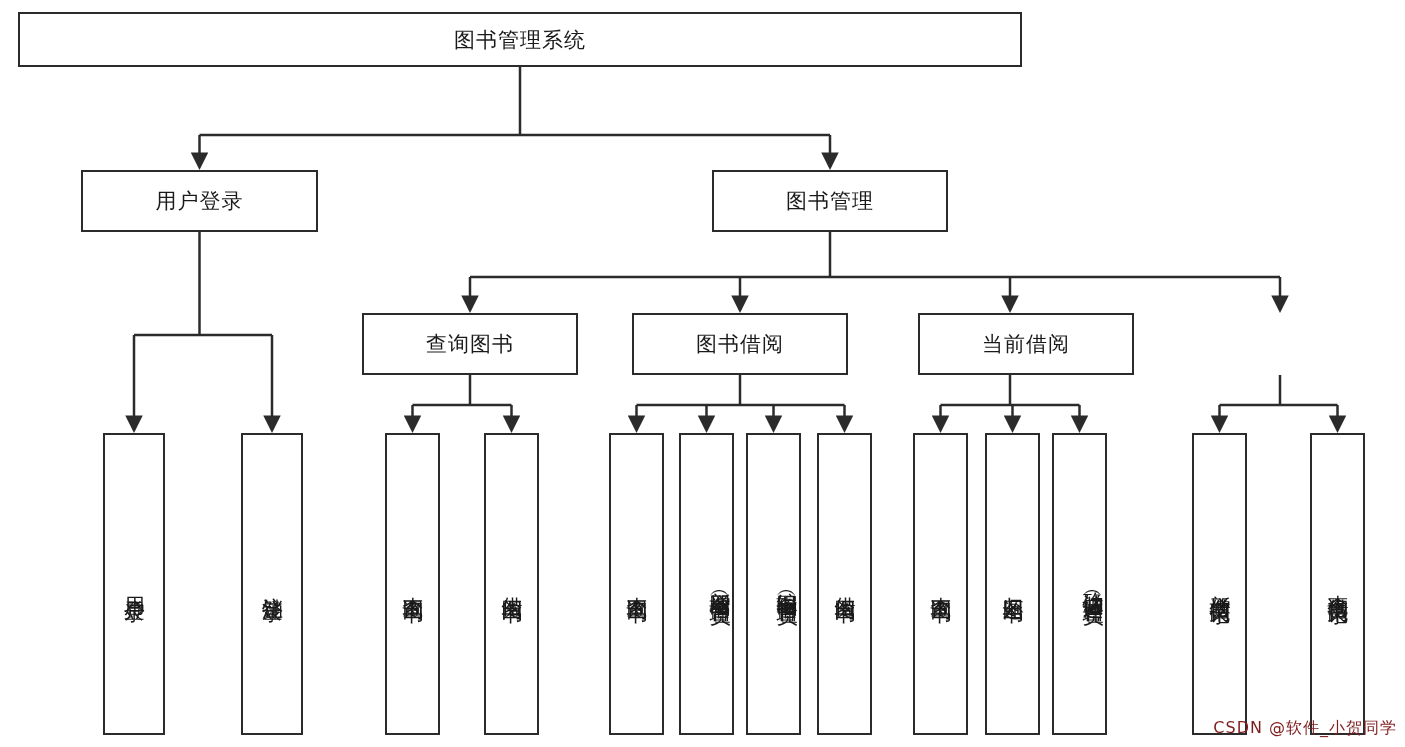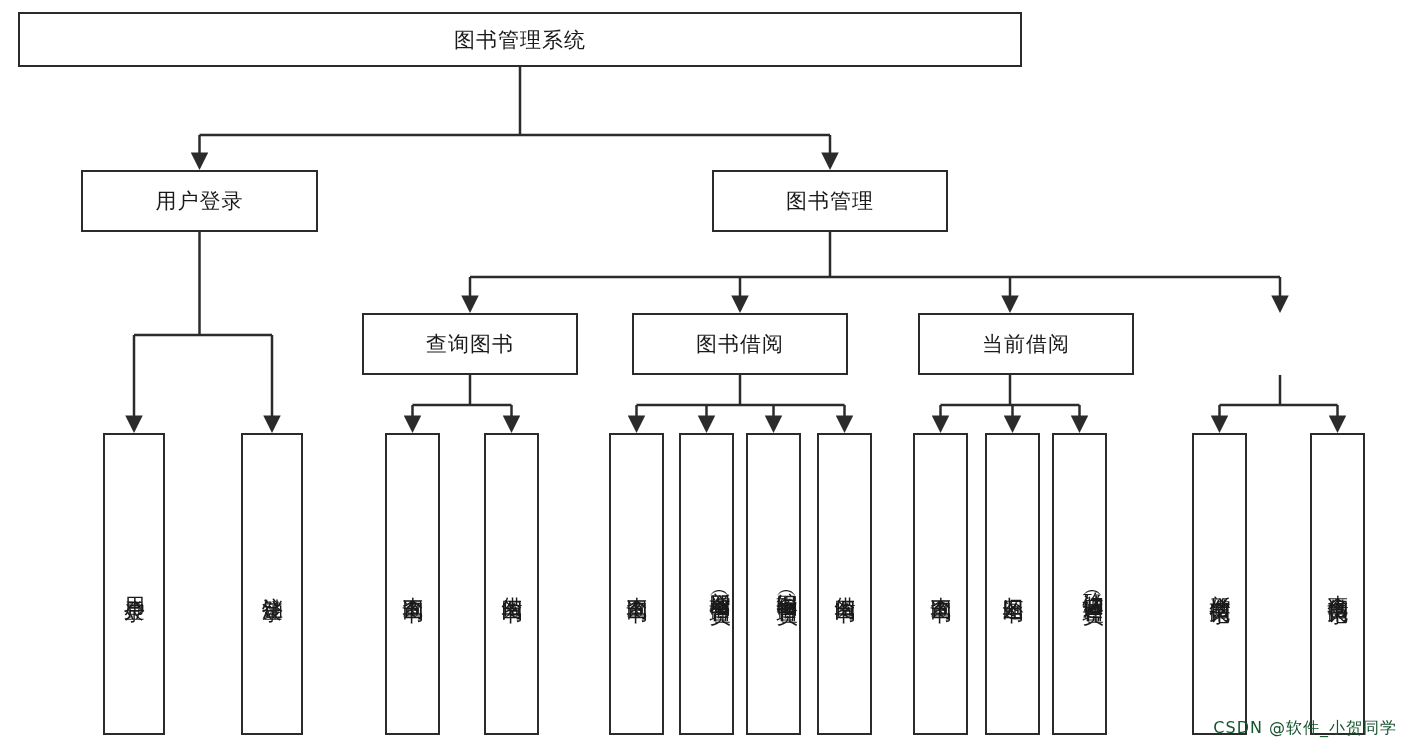--- a/index.html
+++ b/index.html
@@ -11,21 +11,21 @@
   .node{position:absolute;box-sizing:border-box;background:#ffffff;
         border:2px solid #2b2b2b;display:flex;align-items:center;
         justify-content:center;color:#1a1a1a;}
   .node.h{font-size:21px;letter-spacing:1px;}
   .node.v{writing-mode:vertical-rl;text-orientation:upright;
           font-size:21px;line-height:1.18;letter-spacing:2px;
           padding:10px 0;align-items:flex-start;justify-content:center;}
   .node.v.top{align-items:flex-start;}
   .node.v.mid{align-items:center;}
 
-  .watermark{position:absolute;right:8px;bottom:8px;color:#14532d;
+  .watermark{position:absolute;right:8px;bottom:8px;color:#7f1d1d;
              font-size:16px;letter-spacing:1px;white-space:nowrap;
              pointer-events:none;}
 </style>
 </head>
 <body>
 
 <div id="stage">
 
   <svg id="wires" viewBox="0 0 1405 747" xmlns="http://www.w3.org/2000/svg">
     <defs>

